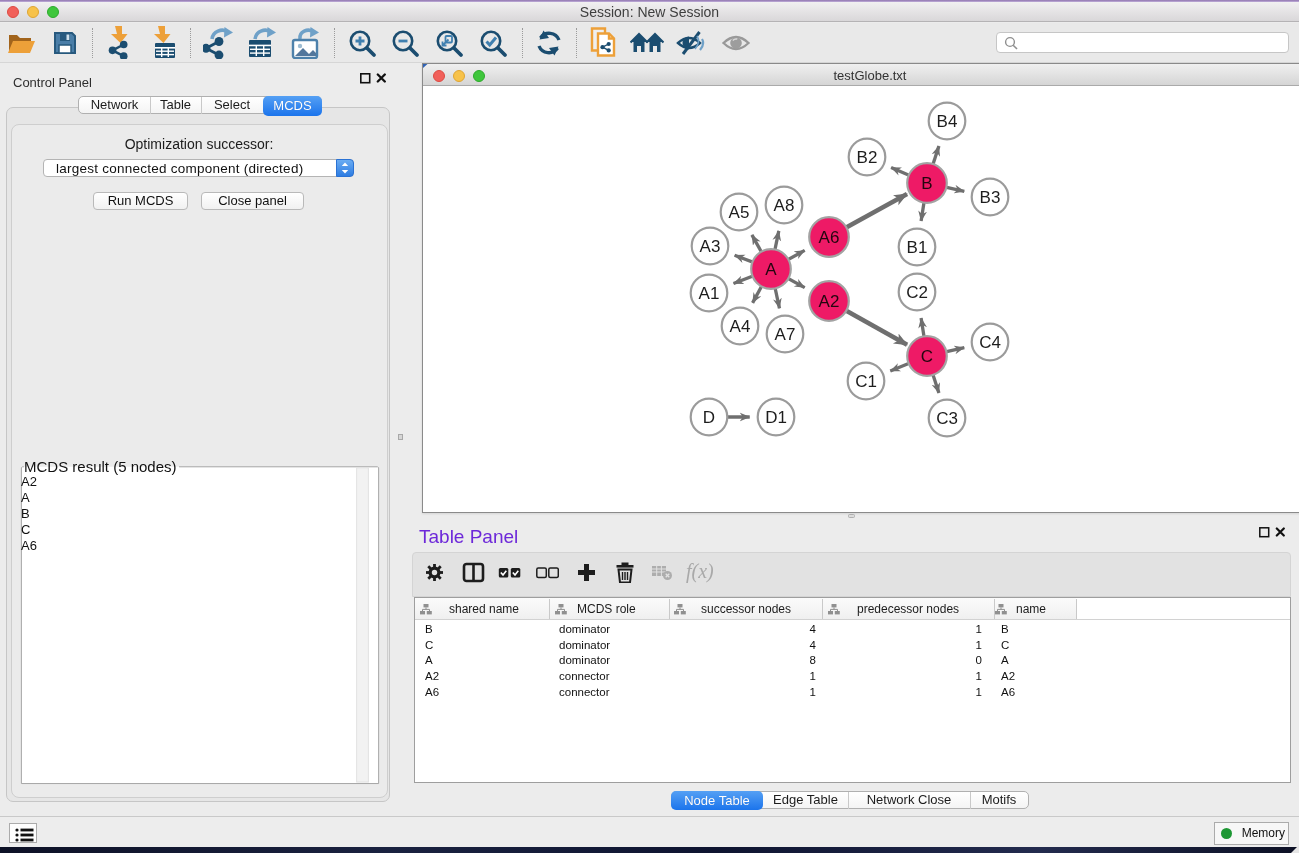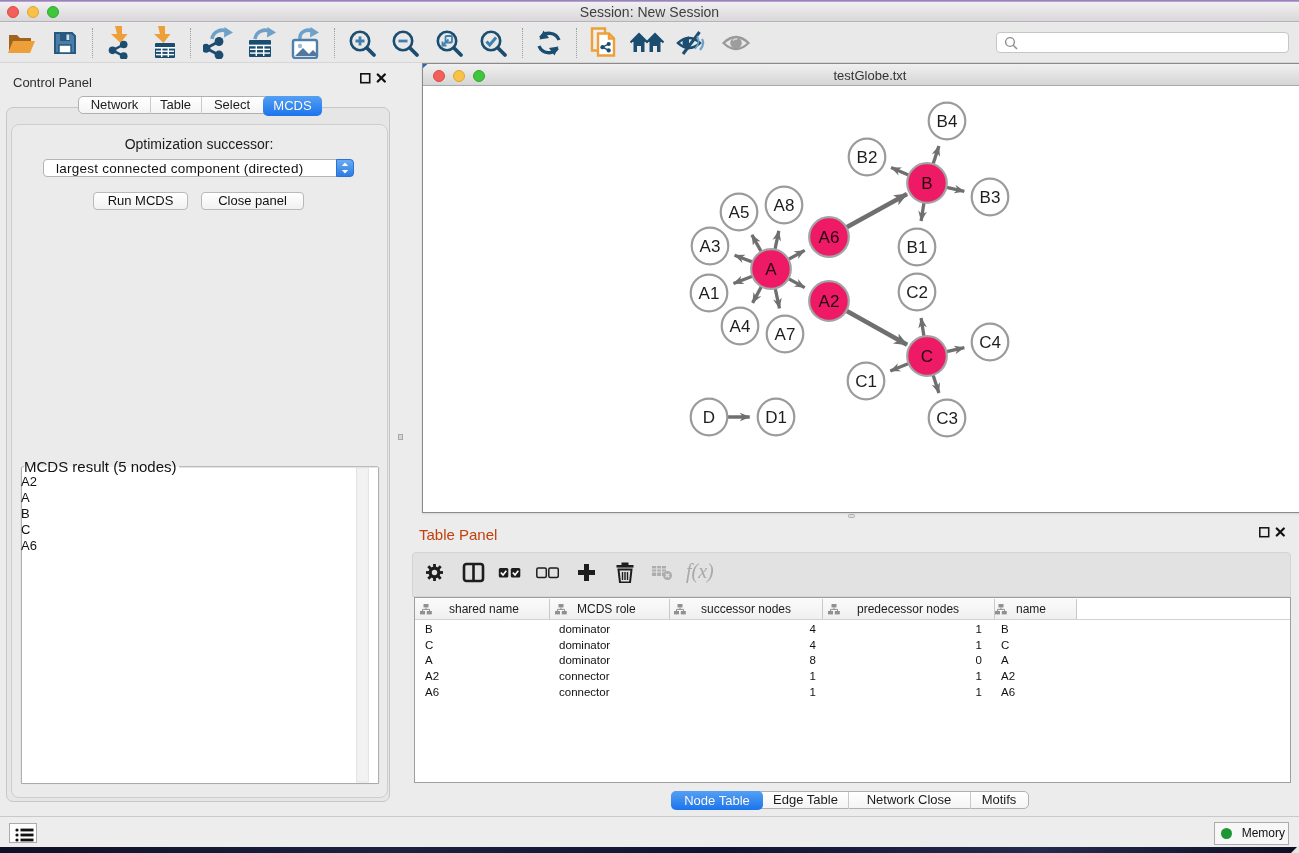--- a/index.html
+++ b/index.html
@@ -24,21 +24,21 @@
 #combocap{left:336px;top:159px;width:18px;height:18px;border-radius:0 4px 4px 0;background:linear-gradient(#6aacf2,#2d7ce2);border:1px solid #2a72d4}
 .btn{background:linear-gradient(#ffffff,#f1f1f1);border:1px solid #b9b9b9;border-radius:4px;font-size:13px;color:#111;text-align:center;line-height:16px;height:18px}
 #grp{left:17px;top:466px;width:367px;height:326px}
 #grplab{left:22px;top:458px;font-size:15px;color:#111;padding:0 2px}
 .li{position:absolute;left:21px;font-size:13px;color:#111}
 #listbtn{left:9px;top:823px;width:28px;height:20px;background:#fdfdfd;border:1px solid #ababab}
 
 #nw{left:422px;top:63px;width:896px;height:450px;background:#fff;border:1px solid #8a8a8a;box-shadow:0 1px 2px rgba(0,0,0,.10)}
 #nwtitle{left:0;top:0;width:894px;height:22px;background:linear-gradient(#f0f0f0,#d5d5d5);border-bottom:1px solid #aaa;text-align:center;font-size:13px;color:#333;line-height:24px}
 
-#tp-title{left:419px;top:526px;font-size:15px;color:#c2410c}
+#tp-title{left:419px;top:526px;font-size:19px;color:#6d28d9}
 #tp-toolbar{left:412px;top:552px;width:879px;height:45px;background:#e2e2e2;border:1px solid #d4d4d4;border-radius:4px 4px 0 0}
 .fx{position:absolute;left:686px;top:560px;font-family:"Liberation Serif",serif;font-style:italic;font-size:20px;color:#a9a9a9}
 #tbl{left:414px;top:597px;width:877px;height:186px;background:#fff;border:1px solid #9e9e9e}
 #thead{left:415px;top:598px;width:661px;height:22px;background:linear-gradient(#fbfbfb,#efefef)}
 #theadline{left:415px;top:619px;width:875px;height:1px;background:#d2d2d2}
 .th{position:absolute;top:602px;font-size:12px;color:#1c1c1c}
 .hsep{position:absolute;top:599px;height:20px;width:1px;background:#c9c9c9}
 .td{position:absolute;font-size:11.5px;color:#111}
 .tdr{position:absolute;font-size:11.5px;color:#111;text-align:right}
 

